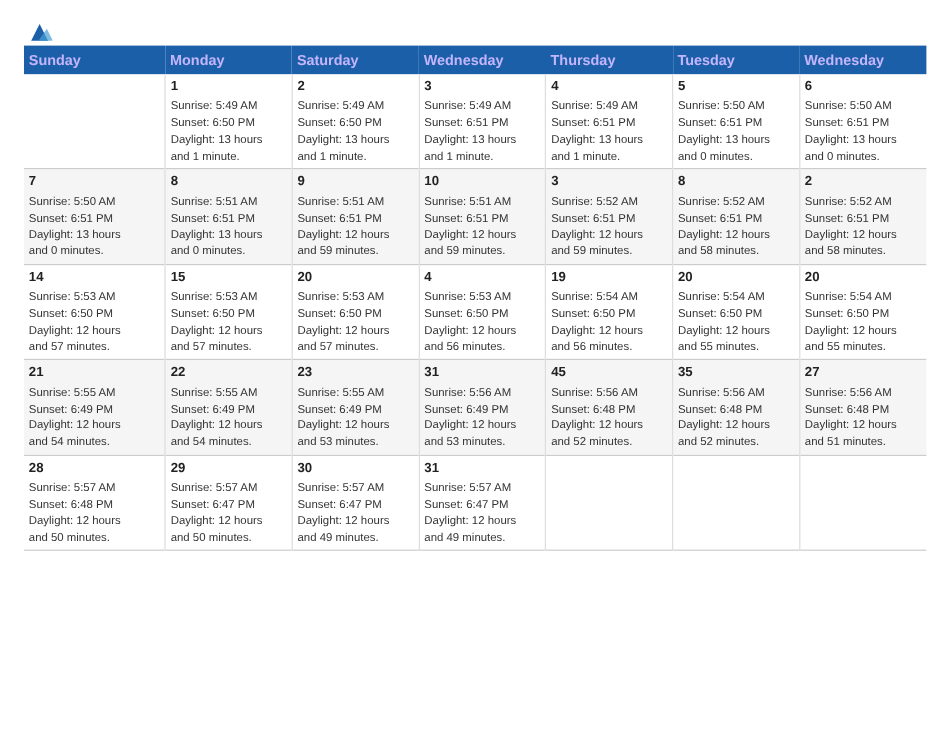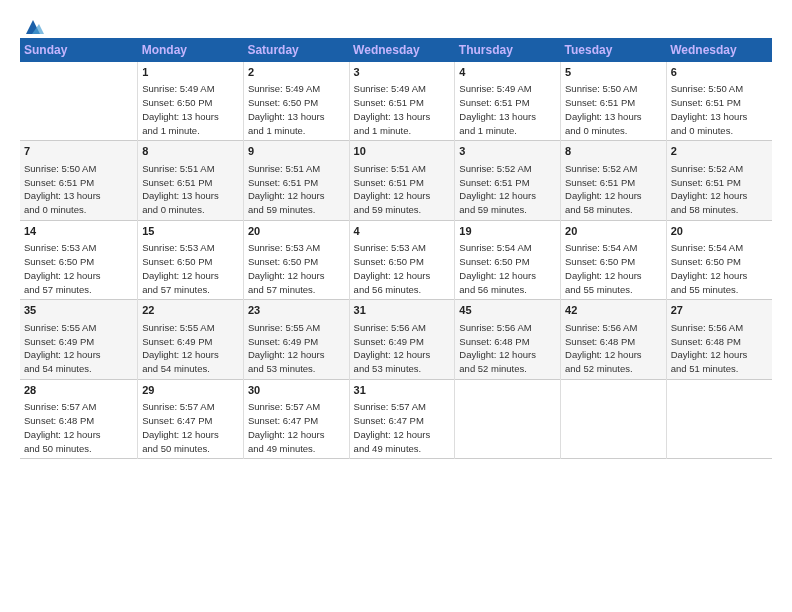--- a/index.html
+++ b/index.html
@@ -275,21 +275,21 @@
           <td>
             <span class="cell-day-num">20</span>
             <div class="cell-info" style="white-space: pre-line;">Sunrise: 5:54 AM
 Sunset: 6:50 PM
 Daylight: 12 hours
 and 55 minutes.</div>
           </td>
         </tr>
         <tr>
           <td>
-            <span class="cell-day-num">35</span>
+            <span class="cell-day-num">21</span>
             <div class="cell-info" style="white-space: pre-line;">Sunrise: 5:55 AM
 Sunset: 6:49 PM
 Daylight: 12 hours
 and 54 minutes.</div>
           </td>
           <td>
             <span class="cell-day-num">22</span>
             <div class="cell-info" style="white-space: pre-line;">Sunrise: 5:55 AM
 Sunset: 6:49 PM
 Daylight: 12 hours
@@ -310,21 +310,21 @@
 and 53 minutes.</div>
           </td>
           <td>
             <span class="cell-day-num">45</span>
             <div class="cell-info" style="white-space: pre-line;">Sunrise: 5:56 AM
 Sunset: 6:48 PM
 Daylight: 12 hours
 and 52 minutes.</div>
           </td>
           <td>
-            <span class="cell-day-num">42</span>
+            <span class="cell-day-num">35</span>
             <div class="cell-info" style="white-space: pre-line;">Sunrise: 5:56 AM
 Sunset: 6:48 PM
 Daylight: 12 hours
 and 52 minutes.</div>
           </td>
           <td>
             <span class="cell-day-num">27</span>
             <div class="cell-info" style="white-space: pre-line;">Sunrise: 5:56 AM
 Sunset: 6:48 PM
 Daylight: 12 hours

